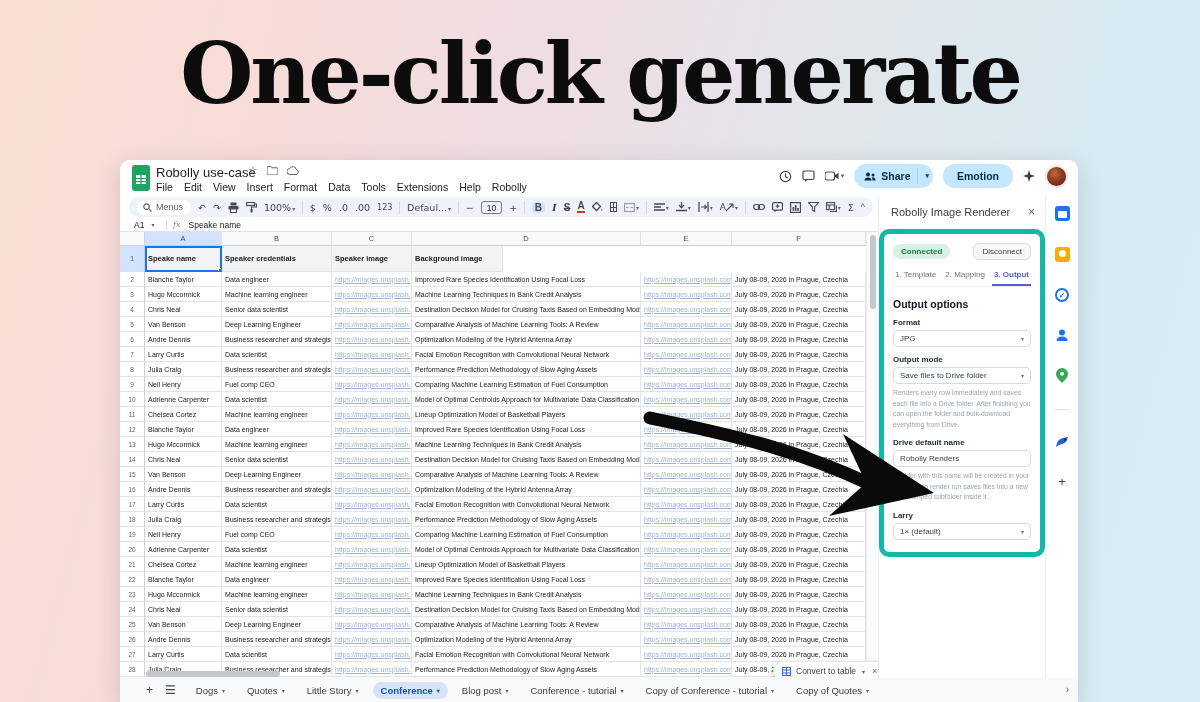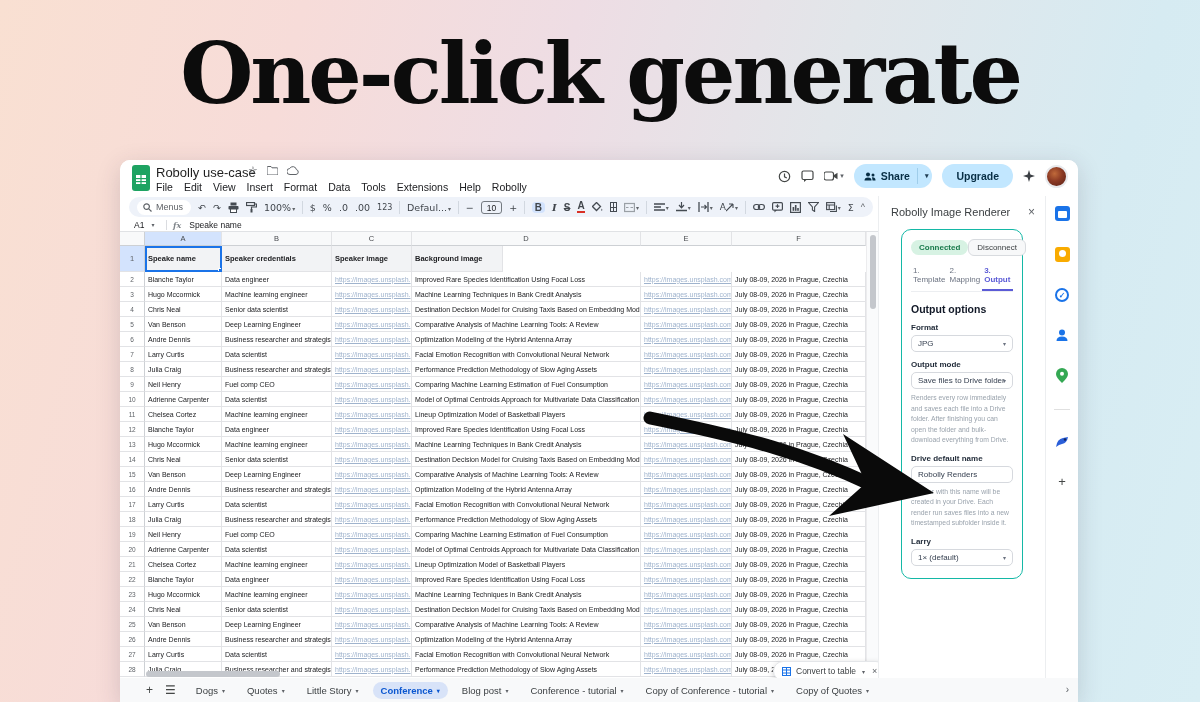--- a/index.html
+++ b/index.html
@@ -50,21 +50,21 @@
   .t-active { background:#d3e3fd; border-radius:4px; padding:0 3px; }
   .redA { border-bottom:2px solid #d93025; line-height:1; }
   .icon-grid { width:10px; height:10px; border:1px solid #454b52;
     background:linear-gradient(#454b52,#454b52) 50% 0/1px 100% no-repeat, linear-gradient(#454b52,#454b52) 0 50%/100% 1px no-repeat; }
   .t-collapse { margin-left:auto; font-size:9px; color:#5f6368; }
   svg.ic { display:block; }
   
   .fbar { position:absolute; left:0; top:58px; width:758px; height:14px; background:#fff; border-bottom:1px solid #e0e2e5; display:flex; align-items:center; font-size:8.5px; }
   .fbar .nbox { width:40px; padding-left:14px; color:#202124; display:flex; gap:6px; align-items:center; }
   .fbar .fsep { width:1px; height:10px; background:#dadce0; margin:0 6px; }
-  .fbar .fx { font-family:"DejaVu Serif", serif; font-style:italic; color:#80868b; font-size:8px;font-weight:bold; }
+  .fbar .fx { font-family:"DejaVu Serif", serif; font-style:italic; color:#80868b; font-size:8px; }
   .fbar .fval { margin-left:8px; color:#202124; }
   
   .grid { position:absolute; left:0; top:72px; width:746px; height:446px; background:#fff; }
   .gr { display:flex; }
   .gc { border-right:1px solid #e2e3e6; border-bottom:1px solid #e2e3e6; overflow:hidden; white-space:nowrap; font-size:7px; padding:0 3px; display:flex; align-items:center; }
   .ghead .gc { height:14px; justify-content:center; background:#f8f9fa; color:#46494d; font-size:7.5px; padding:0; border-bottom:1px solid #cdd0d4; }
   .ghead .gc.selcol { background:#d3e3fd; }
   .gut { justify-content:center; background:#f8f9fa; color:#5f6368; font-size:6.5px; padding:0; border-right:1px solid #cdd0d4; }
   .hrow .gc { height:26px; font-weight:bold; font-size:7.5px; background:#f2f3f5; }
   .hrow .gut { background:#d3e3fd; font-weight:normal; }
@@ -85,21 +85,21 @@
   .sheet-tab { display:flex; align-items:center; gap:4px; font-size:9.5px; color:#3c4043; padding:3px 8px; border-radius:10px; }
   .sheet-tab .dd { font-size:6px; color:#5f6368; }
   .sheet-tab.act { background:#d8e3f8; color:#0b57d0; font-weight:bold; }
   .sheet-tab.act .dd { color:#0b57d0; }
   .tab-scroll { position:absolute; right:9px; top:6px; color:#5f6368; font-size:10px; }
   
   .panel { position:absolute; left:758px; top:36px; width:167px; height:482px; background:#fff; border-left:1px solid #eceef0; }
   .panel-head { display:flex; justify-content:space-between; align-items:center; padding:9px 10px 6px 12px; }
   .panel-title { font-size:11px; color:#3c4043; }
   .panel-x { color:#5f6368; font-size:12px; }
-  .card { margin:4px 22px; border:1px solid #14b8a6; border-radius:10px; padding:9px 9px 12px; }
+  .card { margin:4px 0; border:5px solid #14b8a6; border-radius:10px; padding:9px 9px 12px; }
   .crow { display:flex; justify-content:space-between; align-items:center; }
   .badge { background:#d7f2e3; color:#187a4b; font-size:8px; font-weight:bold; padding:3px 8px; border-radius:9px; }
   .btn-ghost { background:#f7f8f9; border:1px solid #d8dbdf; color:#3c4043; font-size:8px; padding:3px 8px; border-radius:6px; }
   .steps { display:flex; justify-content:space-between; margin-top:10px; border-bottom:1px solid #eceef1; }
   .step { font-size:8px; color:#6b7280; padding:0 2px 5px; }
   .step.on { color:#5b5bd6; font-weight:bold; border-bottom:2px solid #5b5bd6; }
   .sec-title { font-size:10.5px; font-weight:bold; color:#111827; margin:11px 0 2px; }
   .flabel { font-size:8px; font-weight:bold; color:#1f2937; margin:8px 0 3px; }
   .select, .tinput { position:relative; height:17px; border:1px solid #d6d9de; border-radius:5px; background:#fff;
     font-size:8px; color:#374151; display:flex; align-items:center; padding:0 6px; }
@@ -190,21 +190,21 @@
             <circle cx="4" cy="2.5" r="2" fill="#072e45"></circle>
             <path d="M.5 8.5 Q.5 5.5 4 5.5 Q7.5 5.5 7.5 8.5 Z" fill="#072e45"></path>
             <circle cx="9" cy="3" r="1.5" fill="#072e45"></circle>
             <path d="M8 5.2 Q11.5 5 11.5 8.5 L8.6 8.5" fill="#072e45"></path>
           </svg>
         <span>Share</span>
         <span class="pdiv"></span>
         <span class="caret">▾</span>
       </div>
       <div class="pill upg">
-          <span>Upgrade</span>
+          <span>Emotion</span>
         </div>
       <span>
           <svg class="ic" width="12" height="12" viewBox="0 0 12 12">
             <path d="M6 0 L7.4 4.6 L12 6 L7.4 7.4 L6 12 L4.6 7.4 L0 6 L4.6 4.6 Z" fill="#3b3f44"></path>
           </svg>
         </span>
       <span class="avatar"></span>
     </div>
   </div>
 

